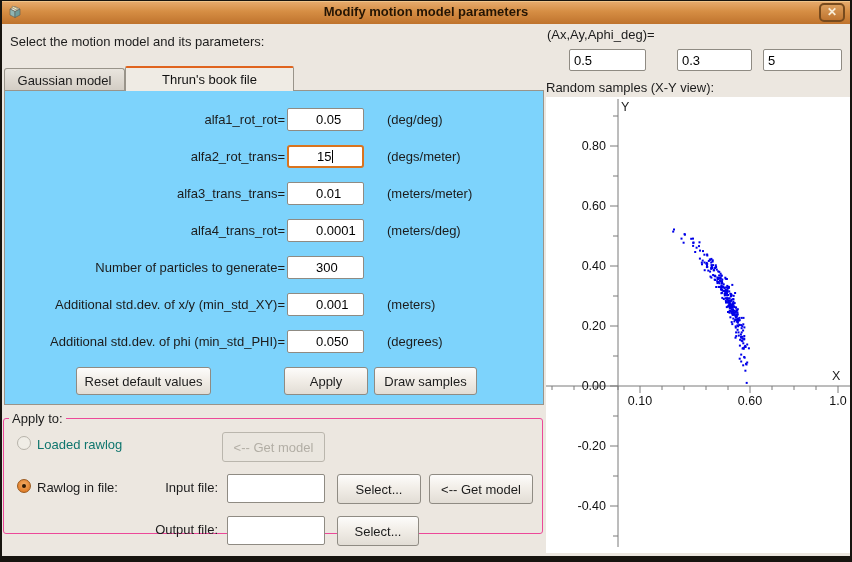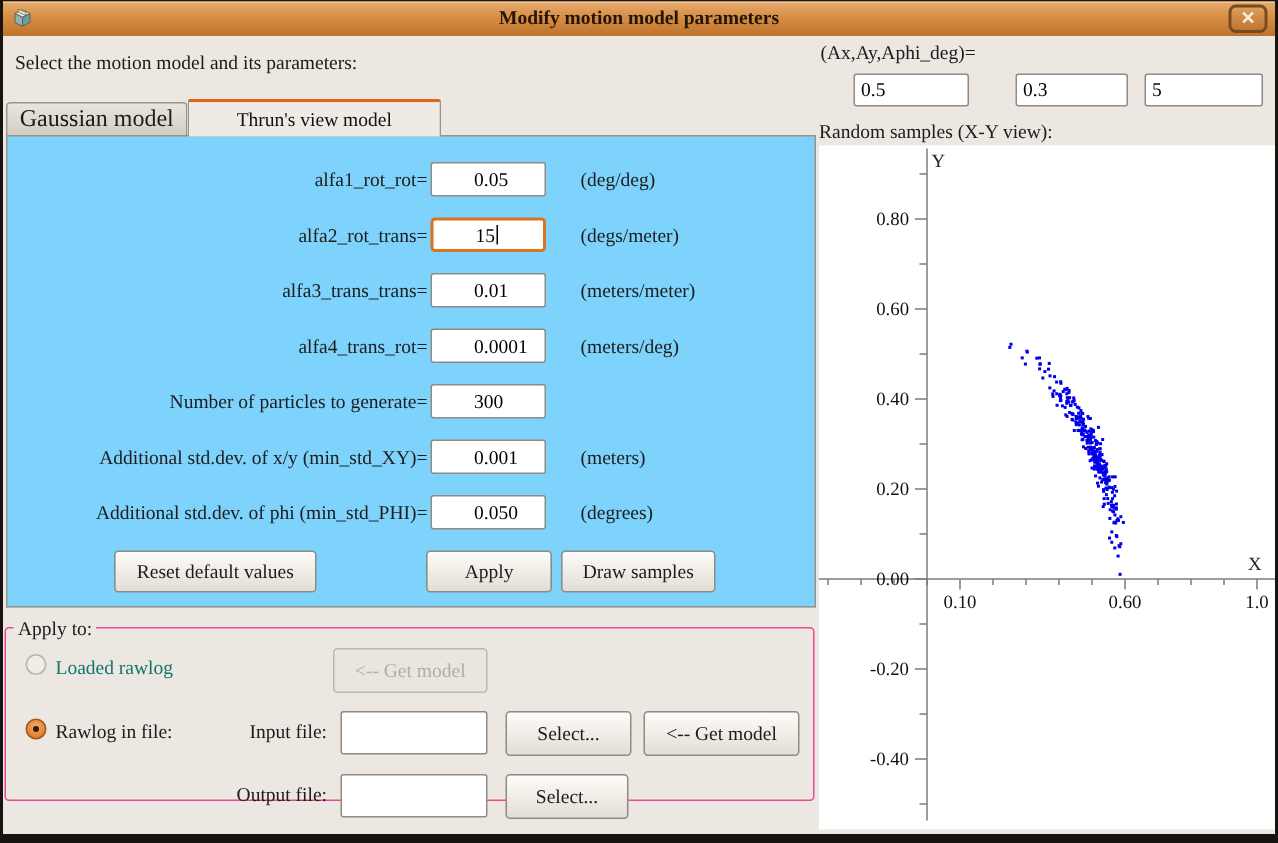--- a/index.html
+++ b/index.html
@@ -1,17 +1,17 @@
 <!DOCTYPE html>
 <html><head>
 <meta charset="utf-8">
 <style>
   html,body{margin:0;padding:0;background:#888;}
   .window{position:relative;width:852px;height:562px;background:#17140f;
-    font-family:Liberation Serif, serif;overflow:hidden;}
+    font-family:Liberation Sans, sans-serif;overflow:hidden;}
   .frame{position:absolute;left:2px;top:1px;width:848px;height:555px;background:#ece7e0;}
 
   
   .titlebar{position:absolute;left:0;top:0;width:100%;height:23px;
     background:linear-gradient(180deg,#e7ac6f 0%,#d68e44 45%,#bf732d 100%);
     box-shadow:inset 0 1px 0 #f2c globalsetting;box-shadow:inset 0 1px 0 #f0c48a;}
   .win-title{position:absolute;left:0;top:3px;width:100%;text-align:center;
     font-size:13px;font-weight:bold;color:#241504;}
   .win-icon{position:absolute;left:5px;top:3px;width:16px;height:16px;}
   .close-btn{position:absolute;right:5px;top:2px;width:26px;height:19px;box-sizing:border-box;
@@ -33,21 +33,21 @@
   .caret{width:1px;height:13px;background:#000;margin-left:1px;}
   .radio{position:absolute;width:14px;height:14px;border-radius:50%;box-sizing:border-box;}
   .radio.on{border:1px solid #9b591d;background:radial-gradient(circle at 50% 38%,#f4ad66 0%,#e07d28 75%);}
   .radio.on .dot{position:absolute;left:4px;top:4px;width:4px;height:4px;border-radius:50%;background:#2f1a05;}
   .radio.off{border:1px solid #b7b3aa;background:#f0ede6;}
 
   
   .tab-inactive{position:absolute;left:2px;top:67px;width:121px;height:23px;box-sizing:border-box;
     border:1px solid #99948a;border-bottom:none;border-radius:3px 3px 0 0;
     background:linear-gradient(180deg,#e9e5de,#d2ccc3);
-    font-size:16px;color:#1c1c1c;display:flex;align-items:center;justify-content:center;cursor:pointer;z-index:1;}
+    font-size:13px;color:#1c1c1c;display:flex;align-items:center;justify-content:center;cursor:pointer;z-index:1;}
   .tab-active{position:absolute;left:123px;top:65px;width:169px;height:25px;box-sizing:border-box;
     border:1px solid #99948a;border-bottom:none;border-top:2px solid #e0641e;border-radius:2px 2px 0 0;
     background:#efebe4;font-size:13px;color:#111;display:flex;align-items:center;justify-content:center;
     cursor:pointer;z-index:3;}
   .panel{position:absolute;left:2px;top:89px;width:540px;height:315px;box-sizing:border-box;
     border:1px solid #99948a;background:#7dd3fc;z-index:2;}
   .panel .lbl.col{left:4px;width:276px;}
   .panel .field.val{left:282px;width:77px;height:23px;padding-left:28px;}
   .panel .lbl.unit{left:382px;}
 
@@ -84,21 +84,21 @@
       <span>0.5</span>
     </div>
     <div class="field" style="left:675px;top:48px;width:75px;height:22px;">
       <span>0.3</span>
     </div>
     <div class="field" style="left:761px;top:48px;width:79px;height:22px;">
       <span>5</span>
     </div>
 
     <div class="tab-inactive">Gaussian model</div>
-    <div class="tab-active">Thrun's view model</div>
+    <div class="tab-active">Thrun's book file</div>
 
     <div class="panel">
       <div class="lbl col right" style="top:21px;">alfa1_rot_rot=</div>
       <div class="field val" style="top:17px;">
           <span>0.05</span>
         </div>
       <div class="lbl unit" style="top:21px;">(deg/deg)</div>
 
       <div class="lbl col right" style="top:58px;">alfa2_rot_trans=</div>
       <div class="field val focused" style="top:54px;">

